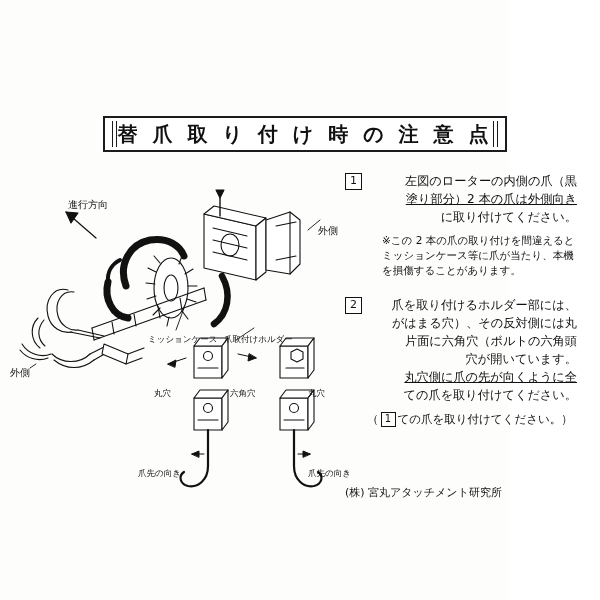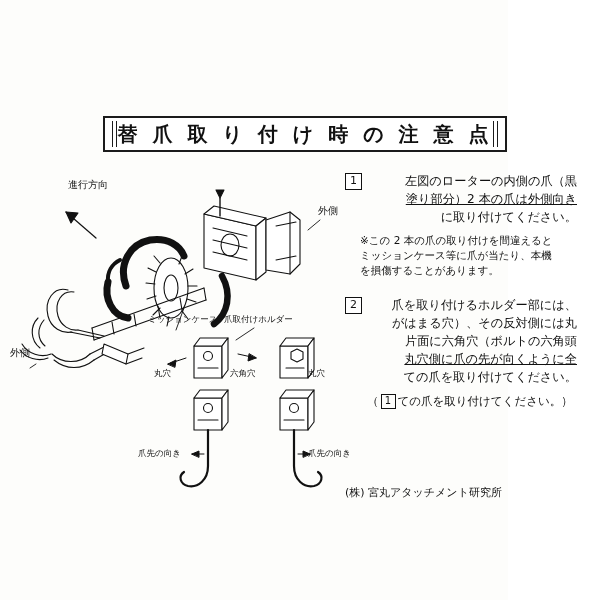--- a/index.html
+++ b/index.html
@@ -91,21 +91,21 @@
   }
   .note-body {
     margin-left: 22px;
     font-size: 12.2px;
     line-height: 1.48;
     font-family: "DejaVu Sans", sans-serif;
     text-align: right;
   }
   .u-line { text-decoration: underline; }
   .note-sub {
-    margin-left: 15px;
+    margin-left: 37px;
     margin-top: 7px;
     font-size: 10.5px;
     line-height: 1.42;
     font-family: "DejaVu Sans", sans-serif;
   }
   .note-tail {
     margin-left: 22px;
     margin-top: 8px;
     font-size: 11.5px;
     font-family: "DejaVu Sans", sans-serif;
@@ -140,20 +140,21 @@
     top: 168px;
     width: 335px;
     height: 330px;
   }
   .lbl {
     position: absolute;
     font-size: 10px;
     color: #111111;
     font-family: Liberation Serif, serif;
     white-space: nowrap;
+    margin-top: 20px;
   }
   .lbl.sm { font-size: 8.5px; }
 </style>
 </head>
 <body>
 
 <div id="page">
 
   <div class="title-banner">
     <div class="inner-rule-left"></div>
@@ -341,20 +342,21 @@
         <div>を損傷することがあります。</div>
       </div>
     </div>
 
     <div class="note" style="margin-top:18px;">
       <div class="note-num">2</div>
       <div class="note-body">
         <div>爪を取り付けるホルダー部には、</div>
         <div>がはまる穴）、その反対側には丸</div>
         <div>片面に六角穴（ボルトの六角頭</div>
+        <div>穴が開いています。</div>
         <div class="u-line">丸穴側に爪の先が向くように全</div>
         <div>ての爪を取り付けてください。</div>
       </div>
       <div class="note-tail">
         <span>（</span>
         <span class="inline-num">1</span>
         <span>ての爪を取り付けてください。）</span>
       </div>
     </div>
 

